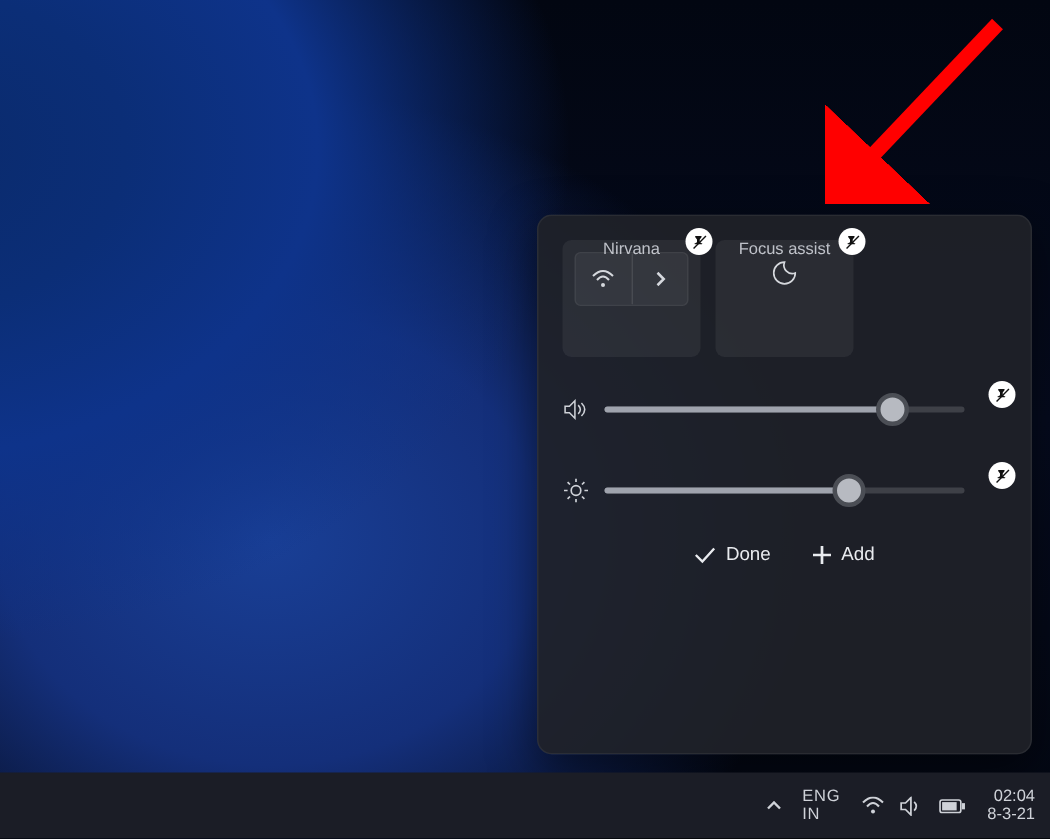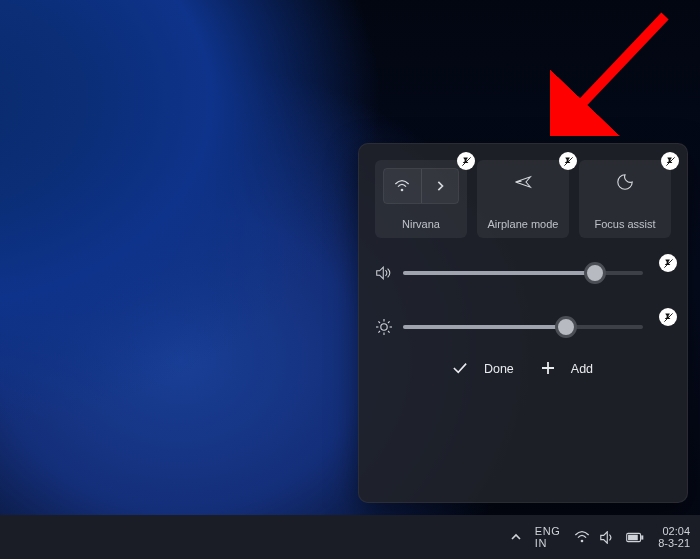--- a/index.html
+++ b/index.html
@@ -15,38 +15,38 @@
   .tb-chevron{font-size:10px;color:#c9ccd3}
   .tb-lang{line-height:12px;letter-spacing:.5px}
   .tb-icons{display:flex;gap:10px;align-items:center}
   .tb-time{line-height:12px;text-align:right}
   
   .panel{position:absolute;right:12px;bottom:56px;width:330px;height:360px;border-radius:10px;
     background:rgba(32,34,40,.92);border:1px solid rgba(255,255,255,.06);box-shadow:0 10px 30px rgba(0,0,0,.5);
     padding:16px 16px 10px 16px;box-sizing:border-box;color:#cfd2d8}
   .tiles{display:grid;grid-template-columns:repeat(3,1fr);gap:10px}
   .tile{position:relative;height:78px;border-radius:6px;background:rgba(255,255,255,.06);
-    display:flex;flex-direction:column;align-items:center;justify-content:flex-end;padding-bottom:8px;box-sizing:border-box}
+    display:flex;flex-direction:column;align-items:center;padding-bottom:8px;box-sizing:border-box}
   .tile-icon{position:absolute;top:14px;left:0;right:0;display:flex;justify-content:center;color:#d5d8dd}
   .tile-label{font-size:11px;color:#bfc2c9}
   .wifi-split{position:absolute;top:8px;left:8px;right:8px;height:34px;display:flex;border:1px solid rgba(255,255,255,.10);border-radius:4px;overflow:hidden}
   .wifi-split .half{flex:1;display:flex;align-items:center;justify-content:center;background:rgba(255,255,255,.05)}
   .wifi-split .half+.half{border-left:1px solid rgba(255,255,255,.10)}
   .unpin{position:absolute;top:-8px;right:-8px;width:18px;height:18px;border-radius:50%;background:#fff;display:flex;align-items:center;justify-content:center}
   .unpin svg{width:11px;height:11px}
   .sliders{margin-top:22px;display:flex;flex-direction:column;gap:28px}
   .slider-row{position:relative;display:flex;align-items:center;gap:10px;height:26px}
   .slider-row .unpin{top:-6px;right:-6px}
   .slider-icon{width:18px;display:flex;justify-content:center;color:#cfd2d8}
   .track{flex:1;height:4px;background:rgba(255,255,255,.15);border-radius:2px;position:relative}
   .fill{position:absolute;left:0;top:0;bottom:0;background:#9fa3ad;border-radius:2px}
   .thumb{position:absolute;top:50%;width:16px;height:16px;border-radius:50%;background:#b7bac1;border:3px solid #4b4e55;transform:translate(-50%,-50%)}
   .right-spacer{width:18px}
   .actions{margin-top:22px;display:flex;justify-content:center;gap:28px;color:#e9ebef;font-size:12.5px}
-  .action{display:flex;align-items:flex-start;gap:17px}
+  .action{display:flex;align-items:flex-end;gap:7px}
   
   .arrow{position:absolute;left:550px;top:6px;pointer-events:none}
   
   svg{display:block}
 </style>
 </head>
 <body>
 
 <div class="desktop">
 
@@ -76,34 +76,20 @@
               <svg width="8" height="10" viewBox="0 0 8 12">
                   <path d="M2 1l5 5-5 5" fill="none" stroke="#d5d8dd" stroke-width="2"></path>
                 </svg>
             </span>
           </div>
         </div>
         <span class="tile-label">Nirvana</span>
       </div>
 
 
-      <div class="tile">
-        <span class="unpin">
-          <svg viewBox="0 0 24 24">
-              <path d="M14 3l1 1-3 4v4l4 2-1 1H5l-1-1 4-2V8L5 4l1-1z" fill="#111"></path>
-              <line x1="3" y1="21" x2="21" y2="3" stroke="#111" stroke-width="2"></line>
-            </svg>
-        </span>
-        <span class="tile-icon">
-          <svg width="18" height="16" viewBox="0 0 24 20">
-              <path d="M2 10l20-7-6 7 6 7-20-7 8-1z" fill="none" stroke="#d5d8dd" stroke-width="1.4"></path>
-            </svg>
-        </span>
-        <span class="tile-label">Airplane mode</span>
-      </div>
 
 
       <div class="tile">
         <span class="unpin">
           <svg viewBox="0 0 24 24">
               <path d="M14 3l1 1-3 4v4l4 2-1 1H5l-1-1 4-2V8L5 4l1-1z" fill="#111"></path>
               <line x1="3" y1="21" x2="21" y2="3" stroke="#111" stroke-width="2"></line>
             </svg>
         </span>
         <span class="tile-icon">

